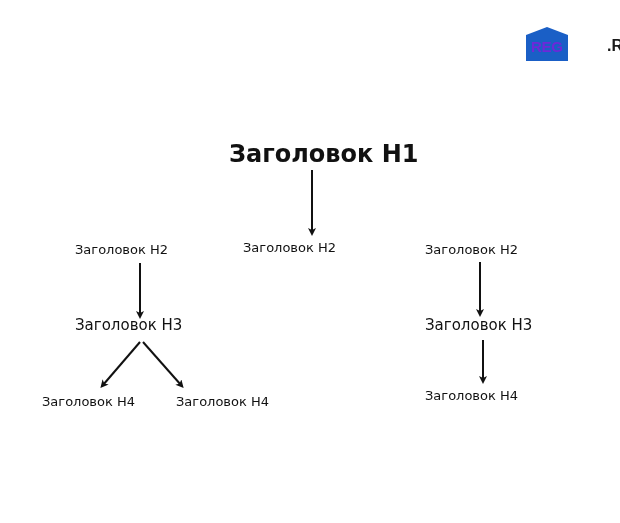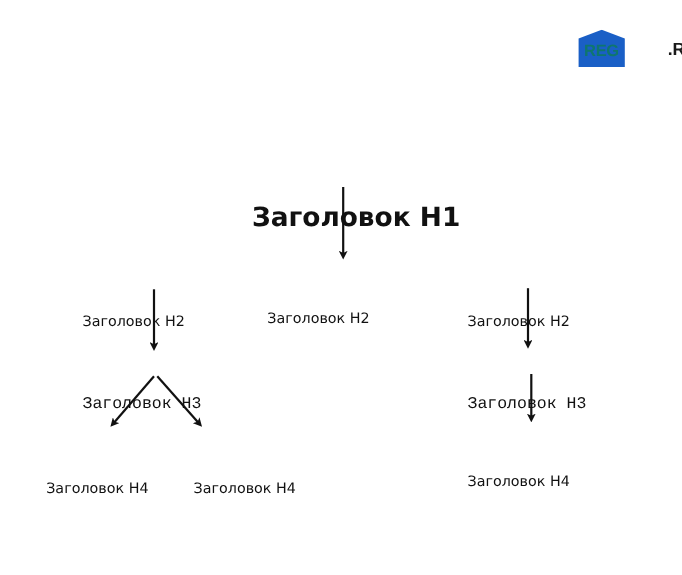--- a/index.html
+++ b/index.html
@@ -1,27 +1,27 @@
 <!DOCTYPE html>
 <html><head>
   <meta charset="utf-8">
   <style>
     html, body { margin: 0; padding: 0; background: #ffffff; }
     body { width: 620px; height: 523px; position: relative; overflow: hidden;
            font-family: "DejaVu Sans", sans-serif; color: #111111; }
     .logo { position: absolute; left: 525px; top: 27px; width: 80px; height: 34px; }
     .logo-house { position: absolute; left: 0; top: 0; width: 44px; height: 34px; }
     .logo-reg { position: absolute; left: 6px; top: 11px; font-weight: bold; font-size: 15px;
-                color: #0f766e; font-family: "Liberation Sans", sans-serif; letter-spacing: -0.3px; }
+                color: #6d28d9; font-family: "Liberation Sans", sans-serif; letter-spacing: -0.3px; }
     .logo-ru { position: absolute; left: 44px; top: 10px; font-weight: bold; font-size: 16px;
                color: #1a1a1a; font-family: "Liberation Sans", sans-serif; padding-left: 38px; }
-    .node { position: absolute; white-space: nowrap; margin-top: 43px; }
+    .node { position: absolute; white-space: nowrap; }
     .h1 { font-weight: bold; font-size: 24px; left: 229px; top: 140px; }
     .h2 { font-size: 13px; }
-    .h3 { font-size: 15px; font-family: Liberation Mono, monospace; }
+    .h3 { font-size: 15px; }
     .h4 { font-size: 13px; }
     svg.arrows { position: absolute; left: 0; top: 0; }
   </style>
 </head>
 <body>
 
 <div class="logo">
   <svg class="logo-house" viewBox="0 0 44 34" width="44" height="34">
     <polygon points="1,8 22,0 43,8 43,34 1,34" fill="#1a5fc6"></polygon>
   </svg>

